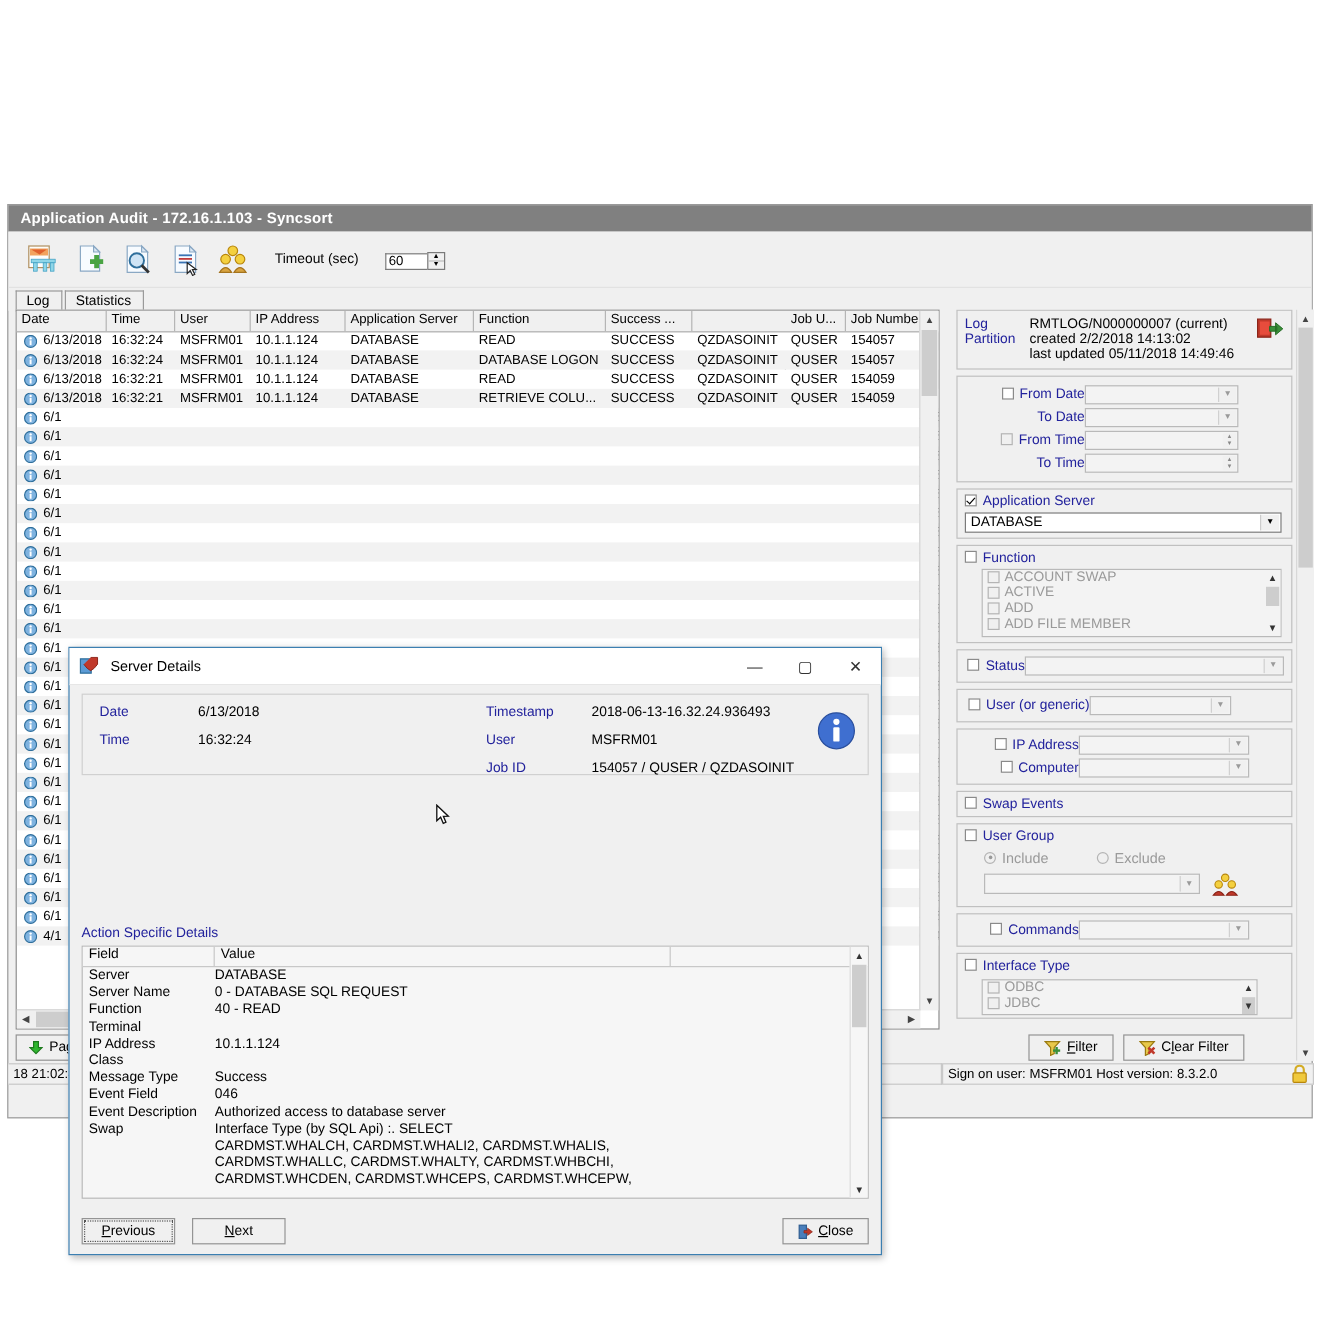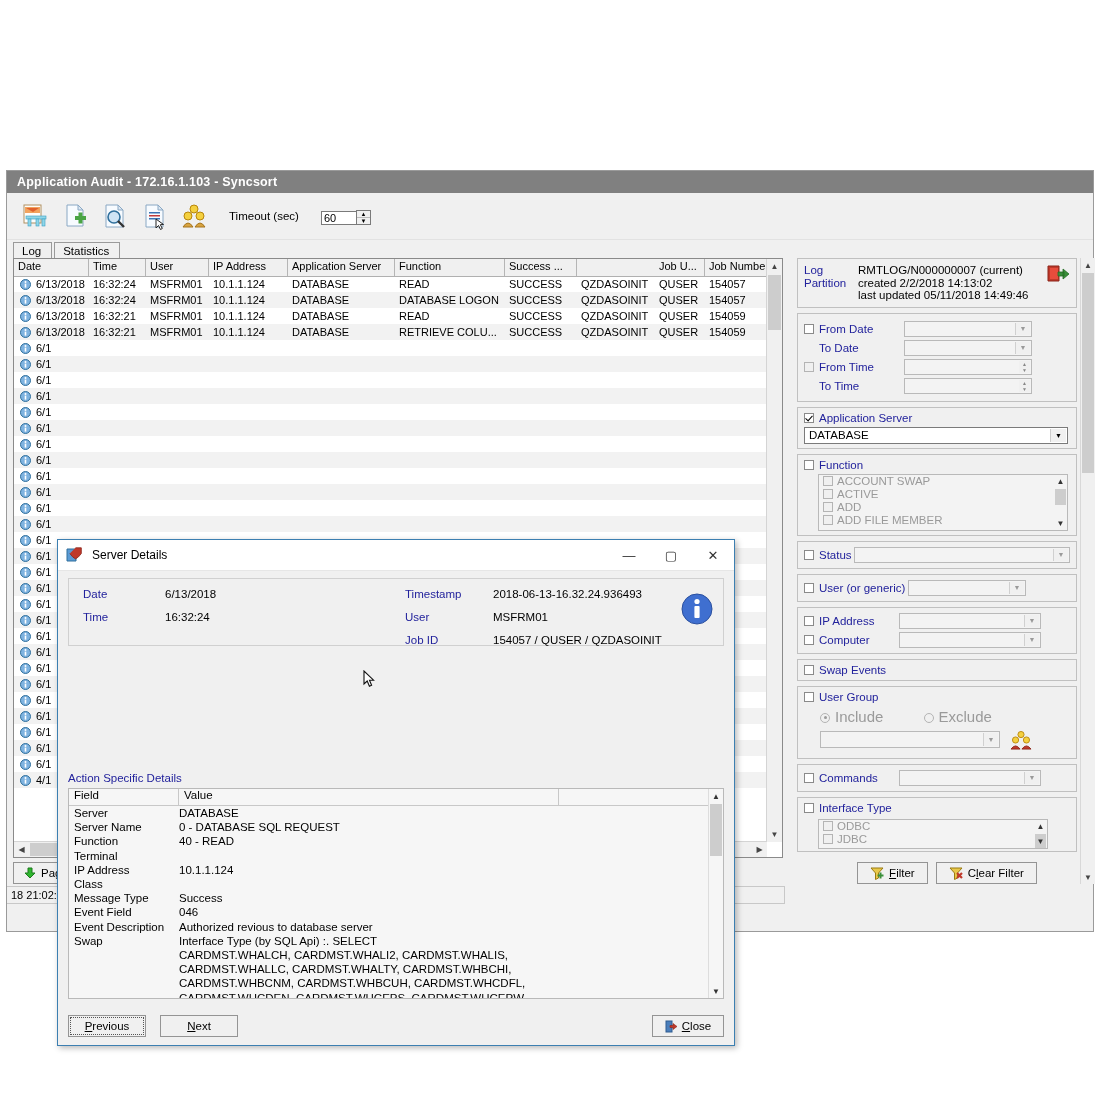--- a/index.html
+++ b/index.html
@@ -50,30 +50,30 @@
   .statusleft{position:absolute;left:0;top:628px;width:778px;height:18px;background:#f0f0f0;border:1px solid #c8c8c8;
               border-left:none;box-sizing:border-box;display:flex;align-items:center;padding-left:4px;font-size:11px;}
 
   
   .filter{position:absolute;left:784px;top:0;width:304px;height:626px;background:#f0f0f0;overflow:hidden;}
   .fscroll{position:absolute;right:0;top:0;width:14px;bottom:0;background:#f0f0f0;border-left:1px solid #d8d8d8;}
   .fscroll .arw{height:14px;display:flex;align-items:center;justify-content:center;font-size:8px;color:#444;}
   .fscroll .thumb{position:absolute;left:1px;right:1px;top:15px;height:200px;background:#cdcdcd;}
   .grp{border:1px solid #c0c0c0;background:#f0f0f0;margin:0 18px 5px 6px;padding:4px 6px;box-sizing:border-box;position:relative;}
   .lbl{color:#22229c;font-size:11.5px;}
-  .lblg{color:#9a9a9a;font-size:15px;}
+  .lblg{color:#9a9a9a;font-size:12px;}
   .ck{width:10px;height:10px;border:1px solid #8a8a8a;background:#fff;display:inline-block;vertical-align:-1px;margin-right:5px;position:relative;box-sizing:border-box;}
   .ck.on:after{content:"";position:absolute;left:2px;top:0px;width:3px;height:6px;border:solid #000;border-width:0 1.6px 1.6px 0;transform:rotate(42deg);}
   .ck.dis{border-color:#b4b4b4;background:#f0f0f0;}
   .fld{height:16px;border:1px solid #b9b9b9;background:#f3f3f3;display:inline-flex;align-items:center;box-sizing:border-box;position:relative;}
   .fld .dd{position:absolute;right:1px;top:1px;bottom:1px;width:14px;background:#f0f0f0;border-left:1px solid #d0d0d0;
            display:flex;align-items:center;justify-content:center;font-size:7px;color:#9a9a9a;}
   .fld .sp{position:absolute;right:1px;top:1px;bottom:1px;width:11px;background:#f0f0f0;display:flex;flex-direction:column;}
   .fld .sp i{flex:1;display:flex;align-items:center;justify-content:center;font-style:normal;font-size:5px;color:#888;}
-  .row2{display:flex;align-items:center;margin:3px 0;}
+  .row2{display:flex;align-items:center;margin:3px 0;text-align:right;}
   .cmb{height:17px;border:1px solid #7a7a7a;background:#fff;display:flex;align-items:center;padding-left:4px;
        font-size:11.5px;position:relative;box-sizing:border-box;}
   .cmb .dd{position:absolute;right:1px;top:1px;bottom:1px;width:15px;background:#f0f0f0;border-left:1px solid #ccc;
            display:flex;align-items:center;justify-content:center;font-size:7px;}
   .lst{border:1px solid #b9b9b9;background:#f3f3f3;position:relative;box-sizing:border-box;}
   .lst .it{font-size:11.5px;color:#9a9a9a;padding-left:4px;height:13px;display:flex;align-items:center;}
   .lst .sb{position:absolute;right:0;top:0;bottom:0;width:13px;background:#f3f3f3;}
   .lst .sb .a{height:13px;display:flex;align-items:center;justify-content:center;font-size:8px;color:#333;}
   .lst .sb .t{position:absolute;left:1px;right:1px;top:14px;height:16px;background:#cdcdcd;}
   .radio{width:10px;height:10px;border:1px solid #b4b4b4;border-radius:50%;display:inline-block;vertical-align:-1px;
@@ -825,20 +825,27 @@
       </div>
       <div class="fbtn">
         <svg width="14" height="14" viewBox="0 0 14 14">
             <path d="M1 2 h12 l-4.5 5 v5 l-3 1.5 v-6.5z" fill="#e8c84a" stroke="#9a7a10"></path>
             <path d="M8 7 l5 5 M13 7 l-5 5" stroke="#c0392b" stroke-width="2.2"></path>
           </svg>
         <span>C<u>l</u>ear Filter</span>
       </div>
     </div>
 
+    <div class="statusright">
+      <span>Sign on user: MSFRM01 Host version: 8.3.2.0</span>
+      <svg width="14" height="16" viewBox="0 0 14 16" style="margin-left:auto;margin-right:4px">
+        <path d="M3.5 7 v-2.5 a3.5 3.5 0 0 1 7 0 v2.5" fill="none" stroke="#d4ac23" stroke-width="1.8"></path>
+        <rect x="1.5" y="7" width="11" height="8" rx="1" fill="#f0c93c" stroke="#b8860b"></rect>
+      </svg>
+    </div>
 
   </div>
 
   <div class="dlg">
     <div class="dlgbar">
       <svg width="18" height="16" viewBox="0 0 18 16" style="margin-left:8px">
         <path d="M1 2 h9 v12 h-9z" fill="#5b9bd5" stroke="#2f6f9c"></path>
         <path d="M8 1 l7 0 0 7 q-3.5 5 -7 6.5 q-3.5-1.5-7-6.5" fill="#c0392b" stroke="#8b2418" transform="translate(3,0) scale(.82)"></path>
       </svg>
       <span class="dlgtitle">Server Details</span>
@@ -912,37 +919,33 @@
             <div class="trow">
               <span class="k">Message Type</span>
               <span class="v">Success</span>
             </div>
             <div class="trow">
               <span class="k">Event Field</span>
               <span class="v">046</span>
             </div>
             <div class="trow">
               <span class="k">Event Description</span>
-              <span class="v">Authorized revious to database server</span>
+              <span class="v">Authorized access to database server</span>
             </div>
             <div class="trow">
               <span class="k">Swap</span>
               <span class="v">Interface Type (by SQL Api) :. SELECT</span>
             </div>
             <div class="trow">
               <span class="k"></span>
               <span class="v">CARDMST.WHALCH, CARDMST.WHALI2, CARDMST.WHALIS,</span>
             </div>
             <div class="trow">
               <span class="k"></span>
               <span class="v">CARDMST.WHALLC, CARDMST.WHALTY, CARDMST.WHBCHI,</span>
-            </div>
-            <div class="trow">
-              <span class="k"></span>
-              <span class="v">CARDMST.WHBCNM, CARDMST.WHBCUH, CARDMST.WHCDFL,</span>
             </div>
             <div class="trow">
               <span class="k"></span>
               <span class="v">CARDMST.WHCDEN, CARDMST.WHCEPS, CARDMST.WHCEPW,</span>
             </div>
           </div>
         <div class="tsb">
           <div class="a">▲</div>
           <div class="t"></div>
           <div class="a" style="position:absolute;bottom:0;left:0;right:0;">▼</div>

